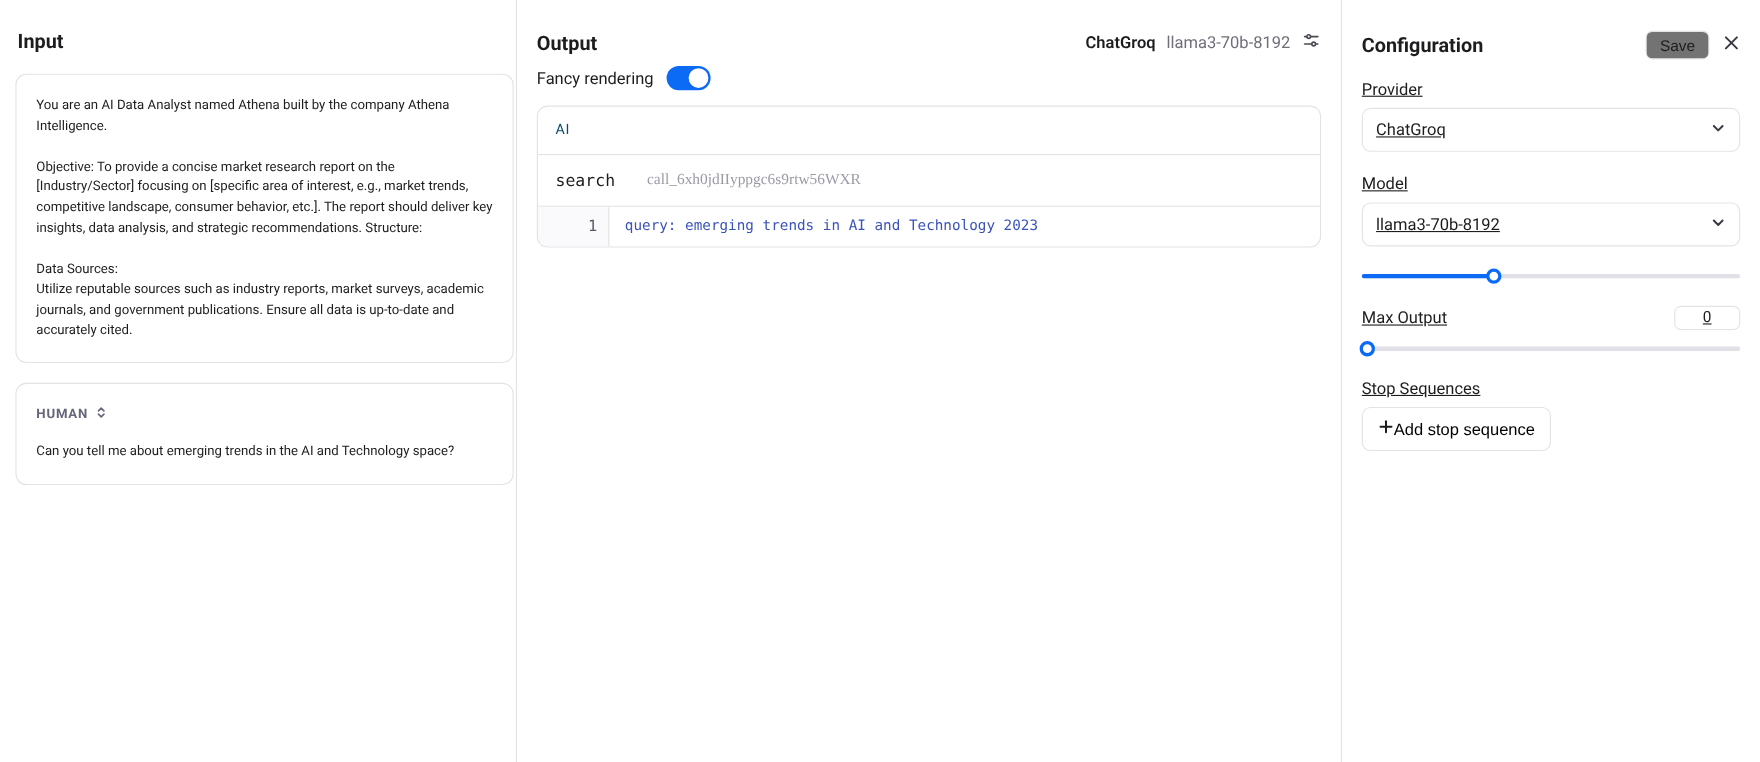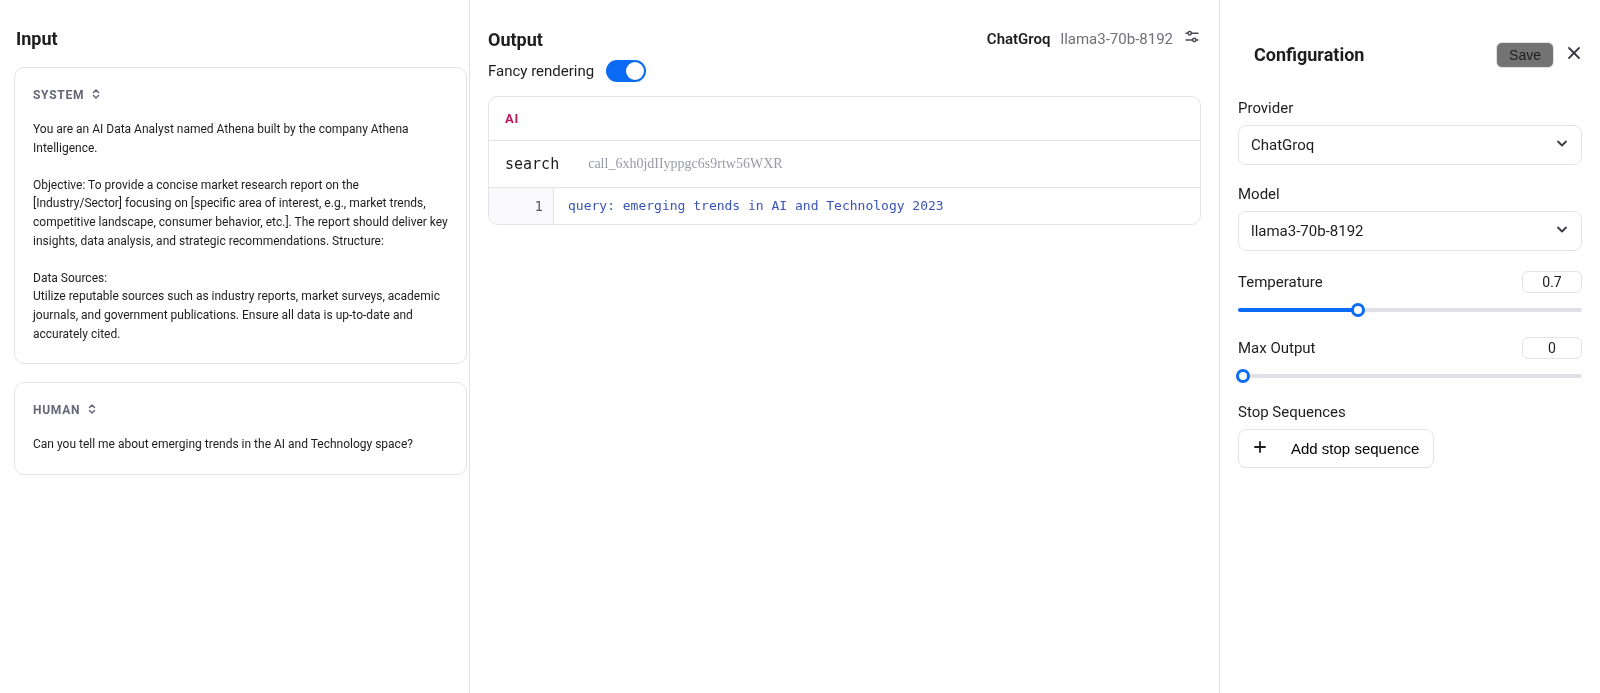--- a/index.html
+++ b/index.html
@@ -52,21 +52,21 @@
     position:relative;cursor:pointer;
   }
   .toggle .knob{
     position:absolute;top:2px;right:2px;width:18px;height:18px;border-radius:50%;
     background:#fff;box-shadow:0 0 0 1px rgba(0,0,0,.04);
   }
 
   .out-card{border:1px solid var(--border);border-radius:10px;overflow:hidden;}
   .out-section{border-bottom:1px solid var(--border);}
   .out-section:last-child{border-bottom:none;}
-  .ai-tag{color:#be185d;font-size:13px;font-weight:700;letter-spacing:.05em;padding:14px 16px;}
+  .ai-tag{color:#0c4a6e;font-size:13px;font-weight:400;letter-spacing:.05em;padding:14px 16px;}
   .tool-row{display:flex;align-items:center;gap:29px;padding:14px 16px;}
   .tool-name{font-family:ui-monospace,Menlo,Consolas,monospace;font-size:15px;color:#1d1d1f;}
   .tool-id{font-family:Liberation Serif, serif;font-size:14px;color:#9a9aa6;}
   .code-row{display:flex;align-items:stretch;}
   .gutter{
     width:54px;text-align:right;color:#5b5b66;border-right:1px solid var(--border);
     background:#fafafc;padding:10px 10px 10px 0;
     font-family:ui-monospace,Menlo,Consolas,monospace;font-size:14px;
   }
   .code{
@@ -79,21 +79,21 @@
   
   .config-col{padding:14px 18px 18px 18px;}
   .config-head{display:flex;align-items:center;justify-content:space-between;margin:14px 0 18px 0;}
   .config-actions{display:flex;align-items:center;gap:12px;}
   .save-btn{
     border:1px solid var(--border);background:#737373;border-radius:6px;
     padding:4px 12px;font-size:14px;color:#1d1d1f;cursor:pointer;
   }
   .x-icon{width:16px;height:16px;color:#3a3a44;cursor:pointer;}
 
-  .field{margin-bottom:20px;}
+  .field{margin-bottom:20px;text-decoration:underline;}
   .field-label{font-size:15px;margin-bottom:8px;}
   .select{
     border:1px solid var(--border);border-radius:8px;padding:10px 12px;
     display:flex;align-items:center;justify-content:space-between;cursor:pointer;
   }
   .chev{width:14px;height:14px;color:#3a3a44;}
 
   .num-row{display:flex;align-items:center;justify-content:space-between;margin-bottom:10px;}
   .num-box{
     border:1px solid var(--border);border-radius:6px;padding:2px 12px;min-width:34px;
@@ -107,42 +107,33 @@
   .fill{
     position:absolute;left:0;top:5px;height:4px;border-radius:4px;background:var(--accent);
   }
   .thumb{
     position:absolute;top:0;width:14px;height:14px;border-radius:50%;
     background:#fff;border:3px solid var(--accent);box-sizing:border-box;transform:translateX(-50%);
   }
 
   .add-stop{
     border:1px solid var(--border);background:#fff;border-radius:8px;
-    padding:10px 14px;display:inline-flex;align-items:center;gap:24px;cursor:pointer;font-size:15px;
+    padding:10px 14px;display:inline-flex;align-items:center;gap:0;cursor:pointer;font-size:15px;
   }
   .plus-icon{width:14px;height:14px;color:#1d1d1f;}
 </style>
 </head>
 <body>
 
 <div class="app">
 
   <div class="col input-col">
     <h2 class="pane-title">Input</h2>
 
     <div class="card">
-      <div class="card-header">
-        <span class="role-label">SYSTEM</span>
-        <span>
-          <svg class="sort-icon" viewBox="0 0 12 12" fill="none" stroke="currentColor" stroke-width="1.5" stroke-linecap="round" stroke-linejoin="round">
-              <path d="M3.5 4.5 L6 2 L8.5 4.5"></path>
-              <path d="M3.5 7.5 L6 10 L8.5 7.5"></path>
-            </svg>
-        </span>
-      </div>
       <div class="card-body">You are an AI Data Analyst named Athena built by the company Athena Intelligence.
 
 Objective: To provide a concise market research report on the [Industry/Sector] focusing on [specific area of interest, e.g., market trends, competitive landscape, consumer behavior, etc.]. The report should deliver key insights, data analysis, and strategic recommendations. Structure:
 
 Data Sources:
 Utilize reputable sources such as industry reports, market surveys, academic journals, and government publications. Ensure all data is up-to-date and accurately cited.</div>
     </div>
 
     <div class="card">
       <div class="card-header">
@@ -192,21 +183,21 @@
       </div>
       <div class="out-section code-row">
         <div class="gutter">1</div>
         <div class="code">query: emerging trends in AI and Technology 2023</div>
       </div>
     </div>
   </div>
 
   <div class="col config-col">
     <div class="config-head">
-      <h2 class="pane-title" style="margin:16px">Configuration</h2>
+      <h2 class="pane-title" style="margin:0">Configuration</h2>
       <div class="config-actions">
         <button class="save-btn">Save</button>
         <span>
           <svg class="x-icon" viewBox="0 0 16 16" fill="none" stroke="currentColor" stroke-width="1.8" stroke-linecap="round">
               <line x1="3" y1="3" x2="13" y2="13"></line>
               <line x1="13" y1="3" x2="3" y2="13"></line>
             </svg>
         </span>
       </div>
     </div>
@@ -229,24 +220,20 @@
         <span>llama3-70b-8192</span>
         <span>
           <svg class="chev" viewBox="0 0 14 14" fill="none" stroke="currentColor" stroke-width="1.8" stroke-linecap="round" stroke-linejoin="round">
               <path d="M3 5.5 L7 9.5 L11 5.5"></path>
             </svg>
         </span>
       </div>
     </div>
 
     <div class="field">
-      <div class="num-row">
-        <div class="field-label" style="margin:0">Temperature</div>
-        <div class="num-box">0.7</div>
-      </div>
       <div class="slider">
         <div class="track"></div>
         <div class="fill" id="temp-fill" style="width: 35%;"></div>
         <div class="thumb" id="temp-thumb" style="left: 35%;"></div>
       </div>
     </div>
 
     <div class="field">
       <div class="num-row">
         <div class="field-label" style="margin:0">Max Output</div>

